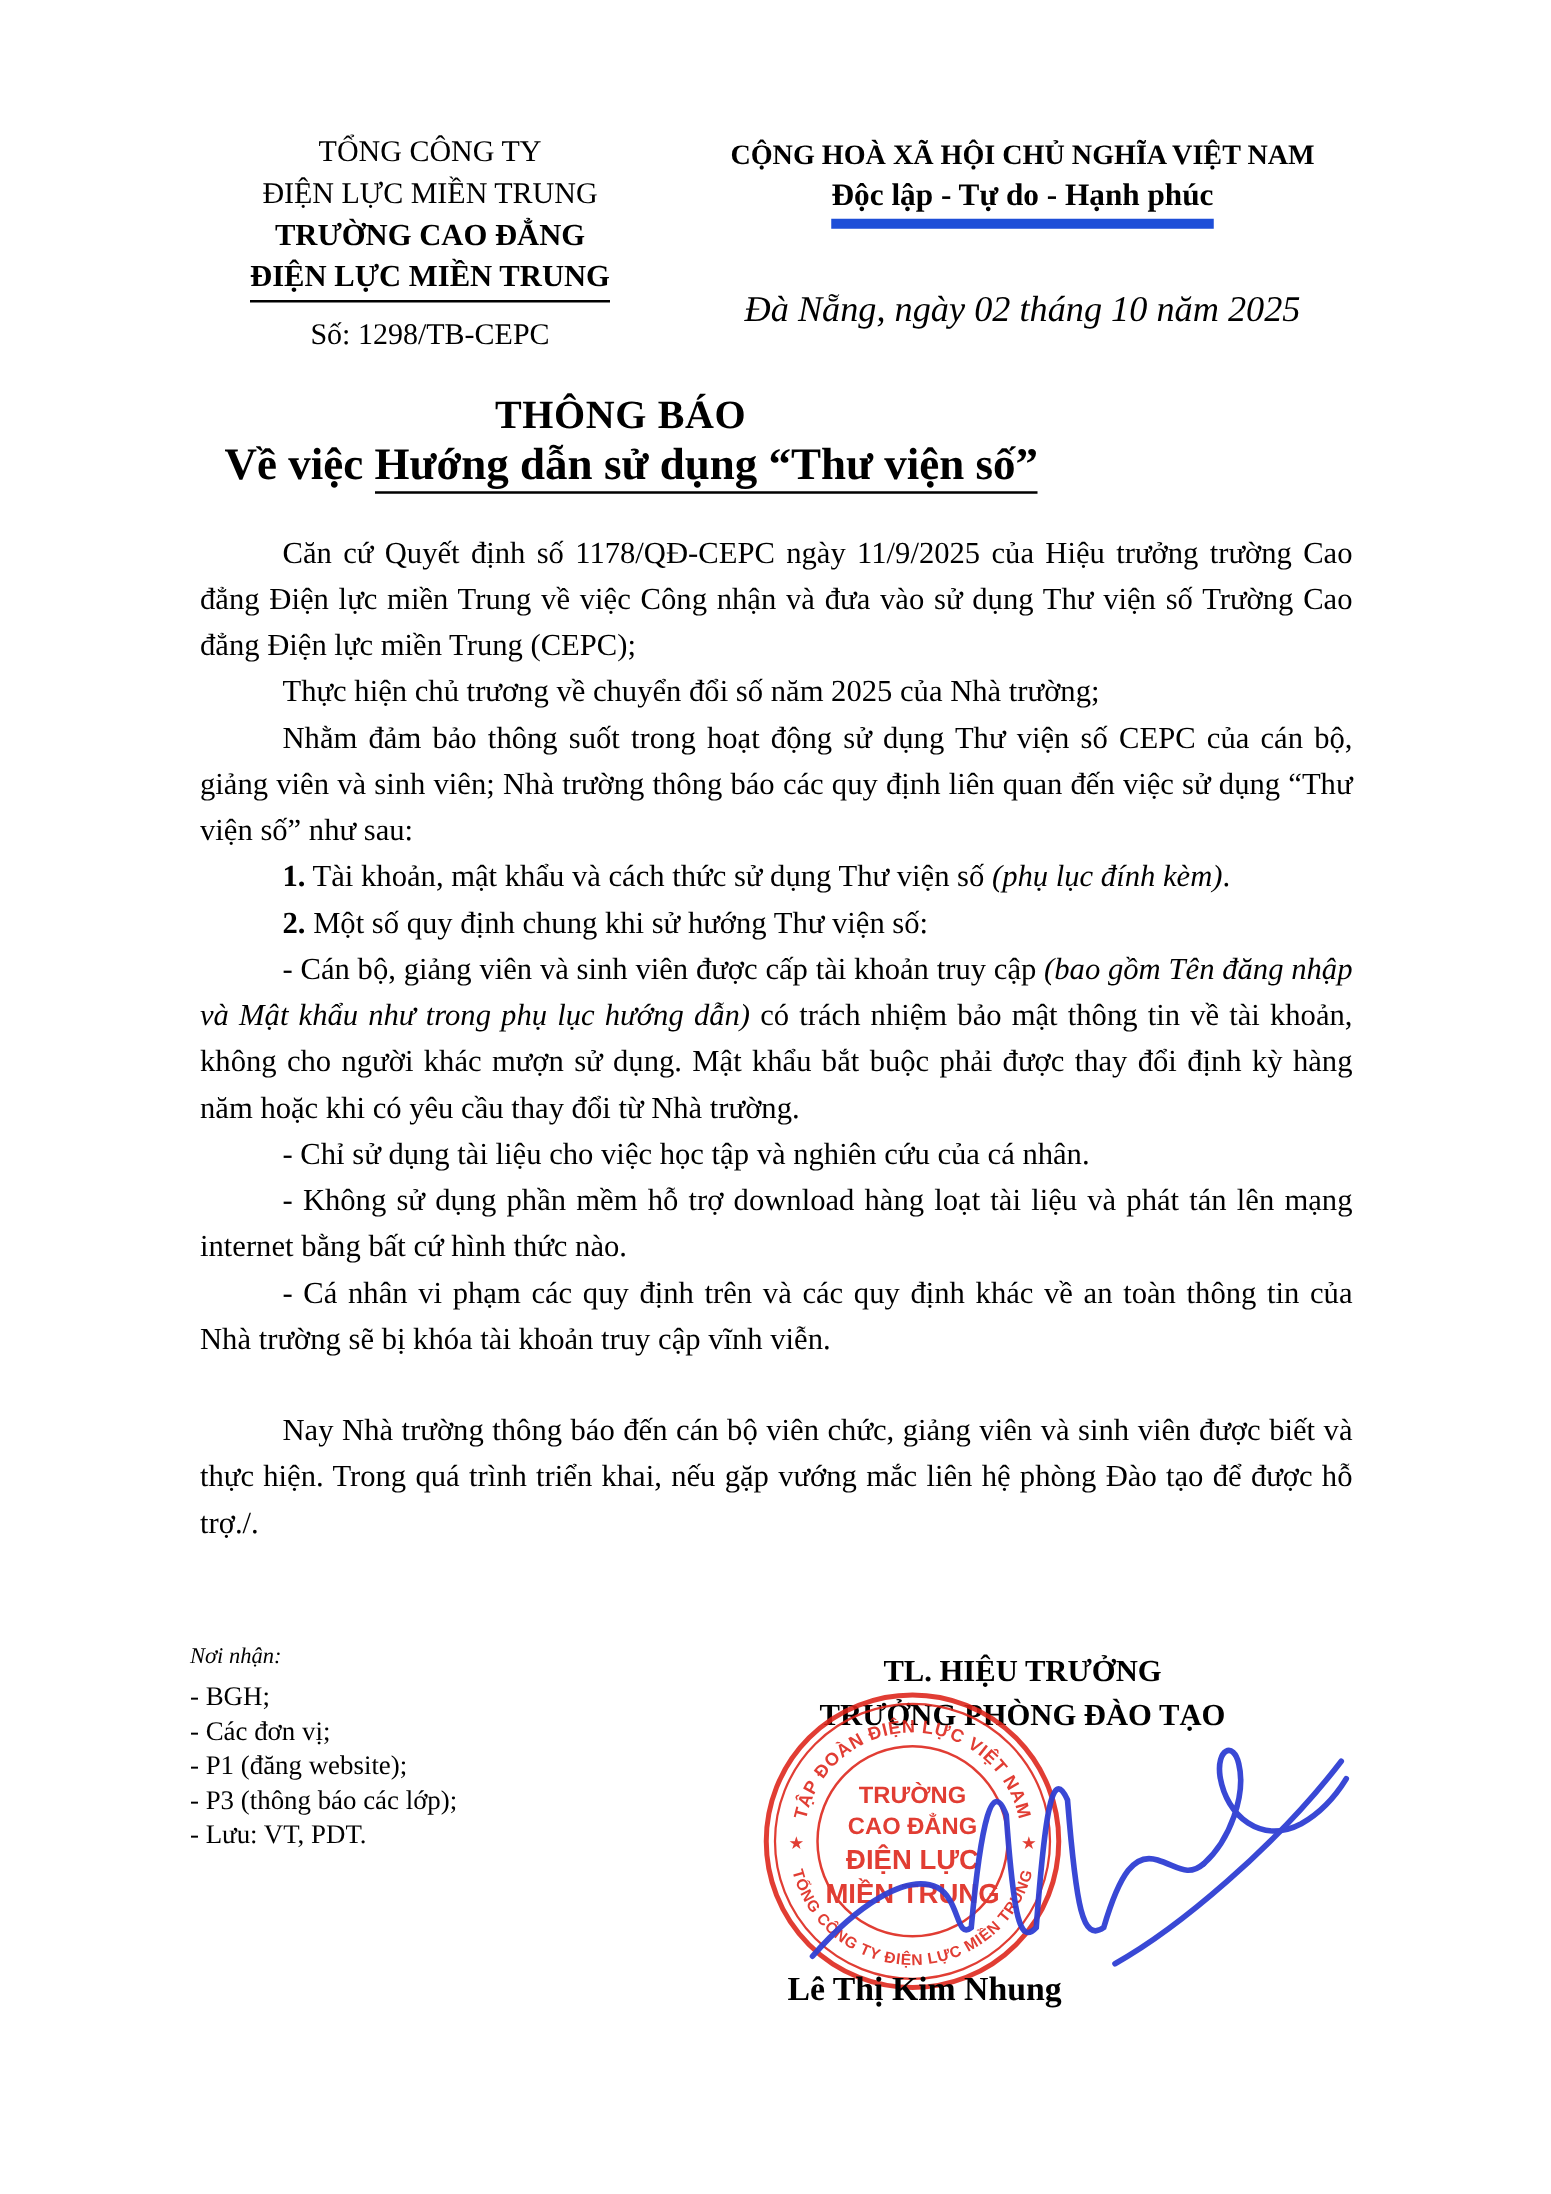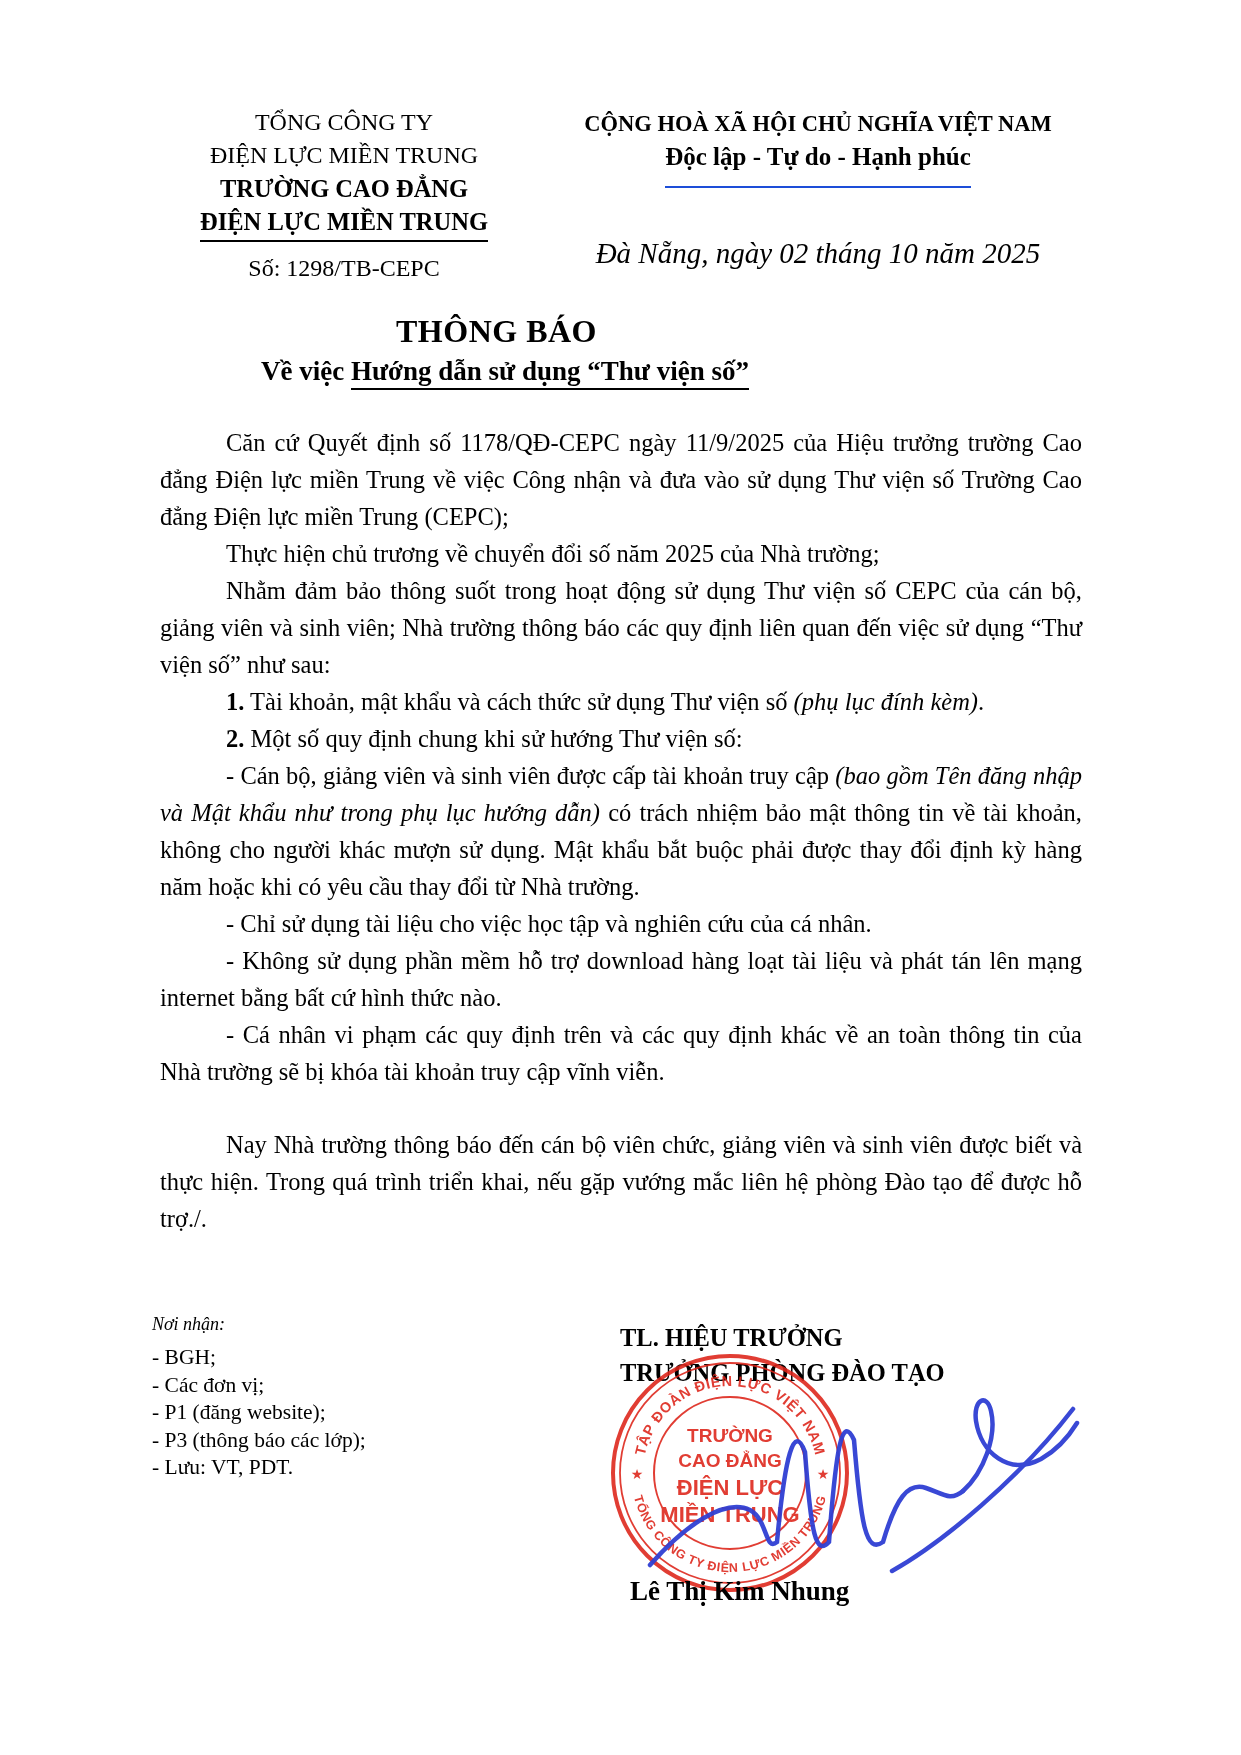--- a/index.html
+++ b/index.html
@@ -14,42 +14,42 @@
     text-align:center; font-size:24px; line-height:33px;
   }
   .header-left .org-bold { font-weight:bold; font-size:24.5px; }
   .org-underline { display:inline-block; border-bottom:2px solid #000; padding-bottom:2px; }
   .doc-number { margin-top:10px; font-size:24px; }
   .header-right {
     position:absolute; left:548px; top:108px; width:540px; text-align:center;
   }
   .motto1 { font-weight:bold; font-size:22.5px; line-height:31px; }
   .motto2 { font-weight:bold; font-size:25px; line-height:35px; }
-  .motto2 .u { display:inline-block; border-bottom:2px solid #1d4ed8; padding-bottom:12px; }
+  .motto2 .u { display:inline-block; border-bottom:8px solid #1d4ed8; padding-bottom:1px; }
   .place-date { margin-top:49px; font-style:italic; font-size:29px; }
   
   .title-block { position:absolute; left:0; top:311px; width:993px; text-align:center; }
   .title { font-size:32px; font-weight:bold; line-height:40px; letter-spacing:0.5px; }
-  .subject { font-size:27px; font-weight:bold; line-height:40px;padding-left:17px; }
+  .subject { font-size:36px; font-weight:bold; line-height:40px;padding-left:17px; }
   .subject .u { border-bottom:2.5px solid #000; padding-bottom:2px; }
   
   .body {
     position:absolute; left:160px; top:424px; width:922px;
     font-size:24.5px; line-height:37px; text-align:justify;
   }
   .body p { margin:0; text-indent:66px; }
   .body p.sp { margin-top:36px; }
   .i { font-style:italic; }
   .b { font-weight:bold; }
   
   .recipients { position:absolute; left:152px; top:1314px; }
   .recipients .label { font-weight:normal; font-style:italic; font-size:18px; margin-bottom:9px; }
   .recipients .item { font-size:21.5px; line-height:27.5px; }
   .sign-head {
-    position:absolute; left:620px; top:1320px; width:470px; text-align:left;
+    position:absolute; left:583px; top:1320px; width:470px; text-align:center;
     font-weight:bold; font-size:24.5px; line-height:35px;font-family:Liberation Serif, serif;
   }
   .signer-name {
     position:absolute; left:630px; top:1576px; width:405px; text-align:left;
     font-weight:bold; font-size:27px;
   }
   .stamp-wrap { position:absolute; left:580px; top:1330px; width:540px; height:340px; }
   .ring  { font-family:"Liberation Sans","DejaVu Sans",sans-serif; font-weight:bold; letter-spacing:0.6px; }
   .star  { font-size:14px; }
   .c1 { font-family:"Liberation Sans","DejaVu Sans",sans-serif; font-weight:bold; font-size:19px; }

